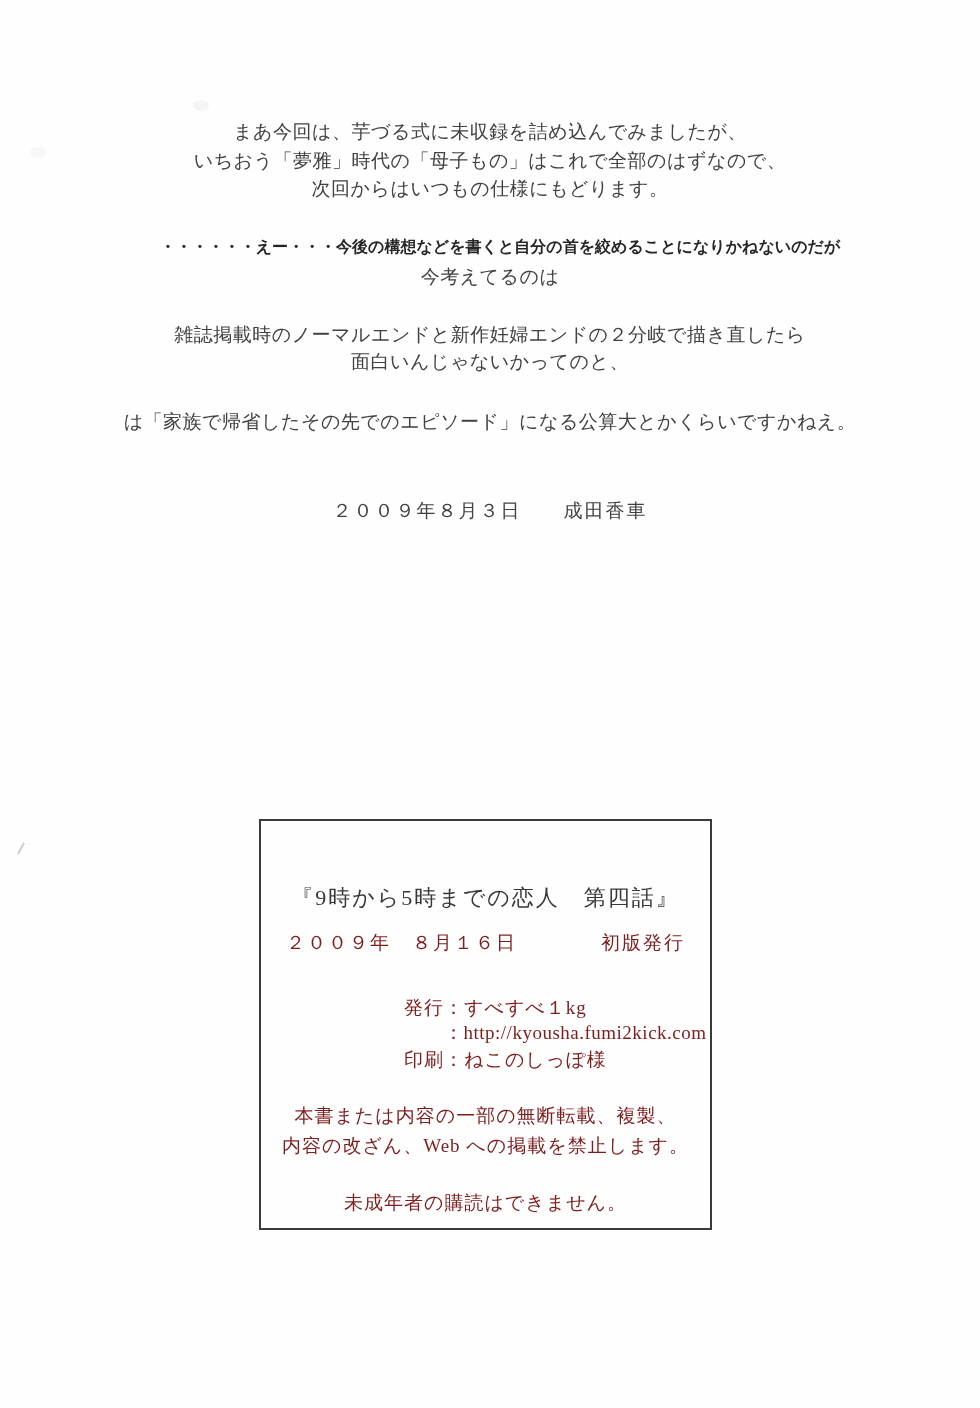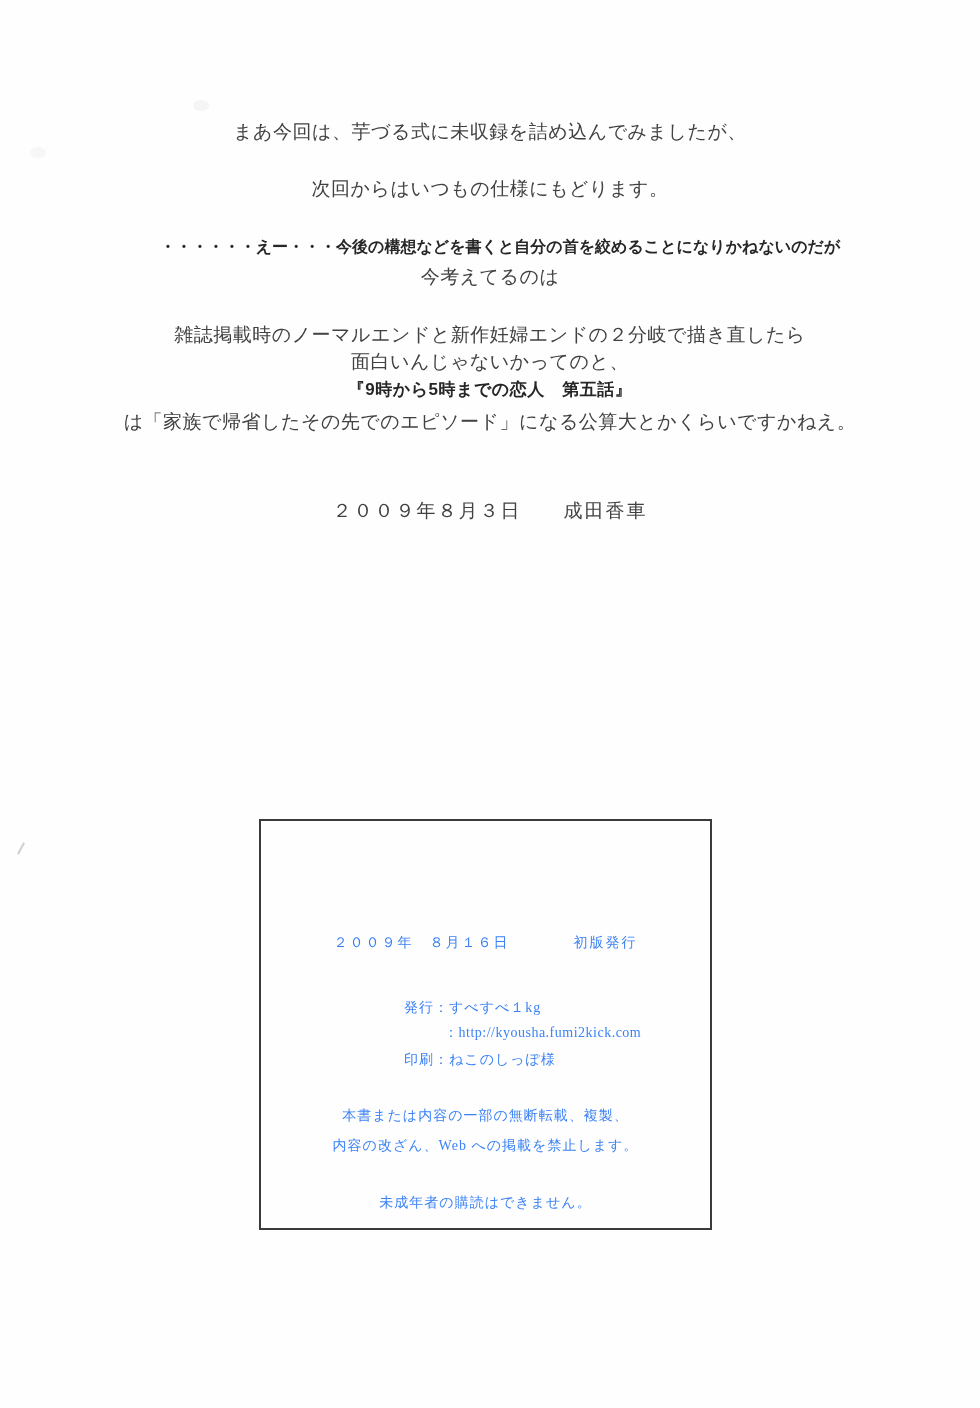--- a/index.html
+++ b/index.html
@@ -51,22 +51,22 @@
     box-sizing: border-box;
     background: #fefefe;
   }
   .c-line {
     position: absolute;
     left: 0;
     width: 100%;
     height: 28px;
     line-height: 28px;
     text-align: center;
-    font-size: 14px;
-    color: #3b82f6;
+    font-size: 19px;
+    color: #7f1d1d;
     letter-spacing: 1px;
     white-space: pre;
   }
   .c-title {
     font-size: 22px;
     letter-spacing: 2px;
     color: #383838;
   }
   .c-left {
     text-align: left;
@@ -94,35 +94,36 @@
 </head>
 <body>
 
 <div class="page">
 
   <div class="artifact speck" style="left:193px; top:100px;"></div>
   <div class="artifact speck" style="left:30px; top:147px; opacity:0.35;"></div>
   <div class="artifact slash-mark" style="left:20px; top:842px;"></div>
 
   <div class="line" style="top:119px">まあ今回は、芋づる式に未収録を詰め込んでみましたが、</div>
+  <div class="line" style="top:148px">いちおう「夢雅」時代の「母子もの」はこれで全部のはずなので、</div>
   <div class="line" style="top:176px">次回からはいつもの仕様にもどります。</div>
 
   <div class="line gothic-bold" style="top:235px; height:24px; line-height:24px;margin-left:10px;">・・・・・・えー・・・今後の構想などを書くと自分の首を絞めることになりかねないのだが</div>
 
   <div class="line" style="top:264px">今考えてるのは</div>
   <div class="line" style="top:322px">雑誌掲載時のノーマルエンドと新作妊婦エンドの２分岐で描き直したら</div>
   <div class="line" style="top:349px">面白いんじゃないかってのと、</div>
 
-  <div class="line gothic-title" style="top:378px; height:24px; line-height:24px;">『9時から5時までの恋人　第五話』</div>
 
   <div class="line" style="top:409px">は「家族で帰省したその先でのエピソード」になる公算大とかくらいですかねえ。</div>
 
   <div class="line" style="top:498px; letter-spacing:2px;">２００９年８月３日　　成田香車</div>
 
   <div class="colophon">
+    <div class="c-line c-title" style="top:63px">『9時から5時までの恋人　第四話』</div>
     <div class="c-line" style="top:108px; letter-spacing:2px;">２００９年　８月１６日　　　　初版発行</div>
 
     <div class="c-line c-left" style="top:173px; left:143px;">発行：すべすべ１kg</div>
     <div class="c-line c-left" style="top:198px; left:183px; letter-spacing:0.5px;">：http://kyousha.fumi2kick.com</div>
     <div class="c-line c-left" style="top:225px; left:143px;">印刷：ねこのしっぽ様</div>
 
     <div class="c-line" style="top:281px">本書または内容の一部の無断転載、複製、</div>
     <div class="c-line" style="top:311px">内容の改ざん、Web への掲載を禁止します。</div>
 
     <div class="c-line" style="top:368px">未成年者の購読はできません。</div>

